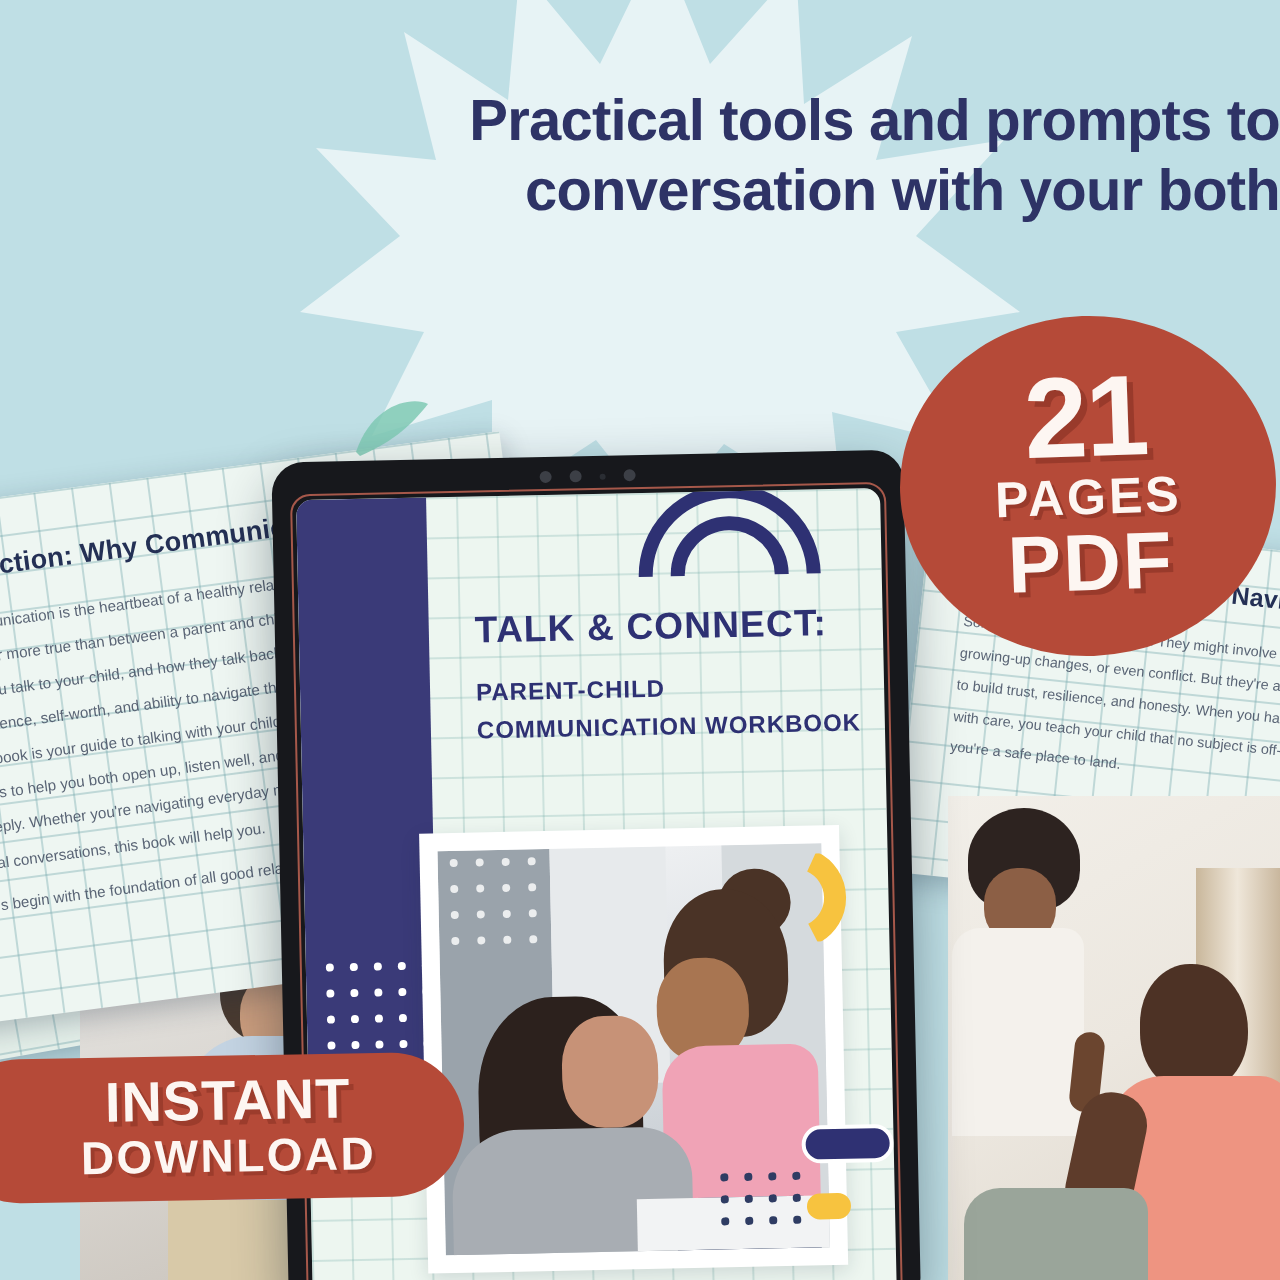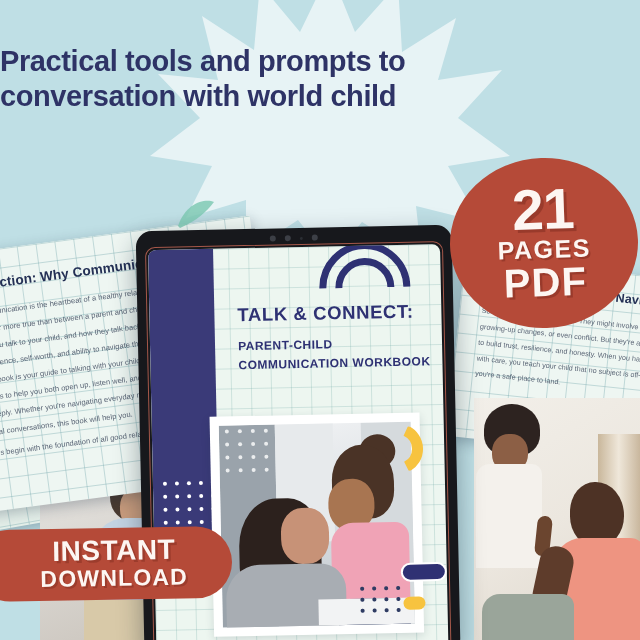--- a/index.html
+++ b/index.html
@@ -22,21 +22,21 @@
     left: 150px; top: -30px;
     width: 360px; height: 290px;
     pointer-events: none;
   }
 
   
   .headline {
     position: absolute;
     left: 0; top: 44px;
     width: 640px;
-    text-align: left;
+    text-align: right;
     color: #2e3366;
     font-size: 29px;
     font-weight: bold;
     line-height: 1.22;
     letter-spacing: -0.4px;
     z-index: 30;
   }
   .headline div { white-space: nowrap; }
 
   
@@ -445,21 +445,21 @@
   <svg class="starburst" viewBox="0 0 360 290">
     <polygon fill="#ffffff" fill-opacity="0.62" points="180,0 205,62 248,14 252,82 306,48 288,110 352,100 308,148 360,186 298,196 330,252 266,236 272,290 212,252 180,290 148,250 96,284 96,230 36,248 62,196 0,186 50,148 8,104 68,110 52,46 104,80 110,14 150,62"></polygon>
   </svg>
 
   <svg class="leaf" viewBox="0 0 40 34">
     <path d="M2 30 C10 6, 30 2, 38 6 C30 16, 22 24, 4 32 Z" fill="#7fc9b4" fill-opacity="0.85"></path>
   </svg>
 
   <div class="headline">
     <div>Practical tools and prompts to</div>
-    <div>conversation with world child</div>
+    <div>conversation with your both</div>
   </div>
 
   <div class="sheet" id="left-sheet-back">
     <div class="gridlines"></div>
   </div>
 
   <div class="photo" id="photo-left">
     <div class="boy-head"></div>
       <div class="boy-face"></div>
     <div class="boy-body"></div>

